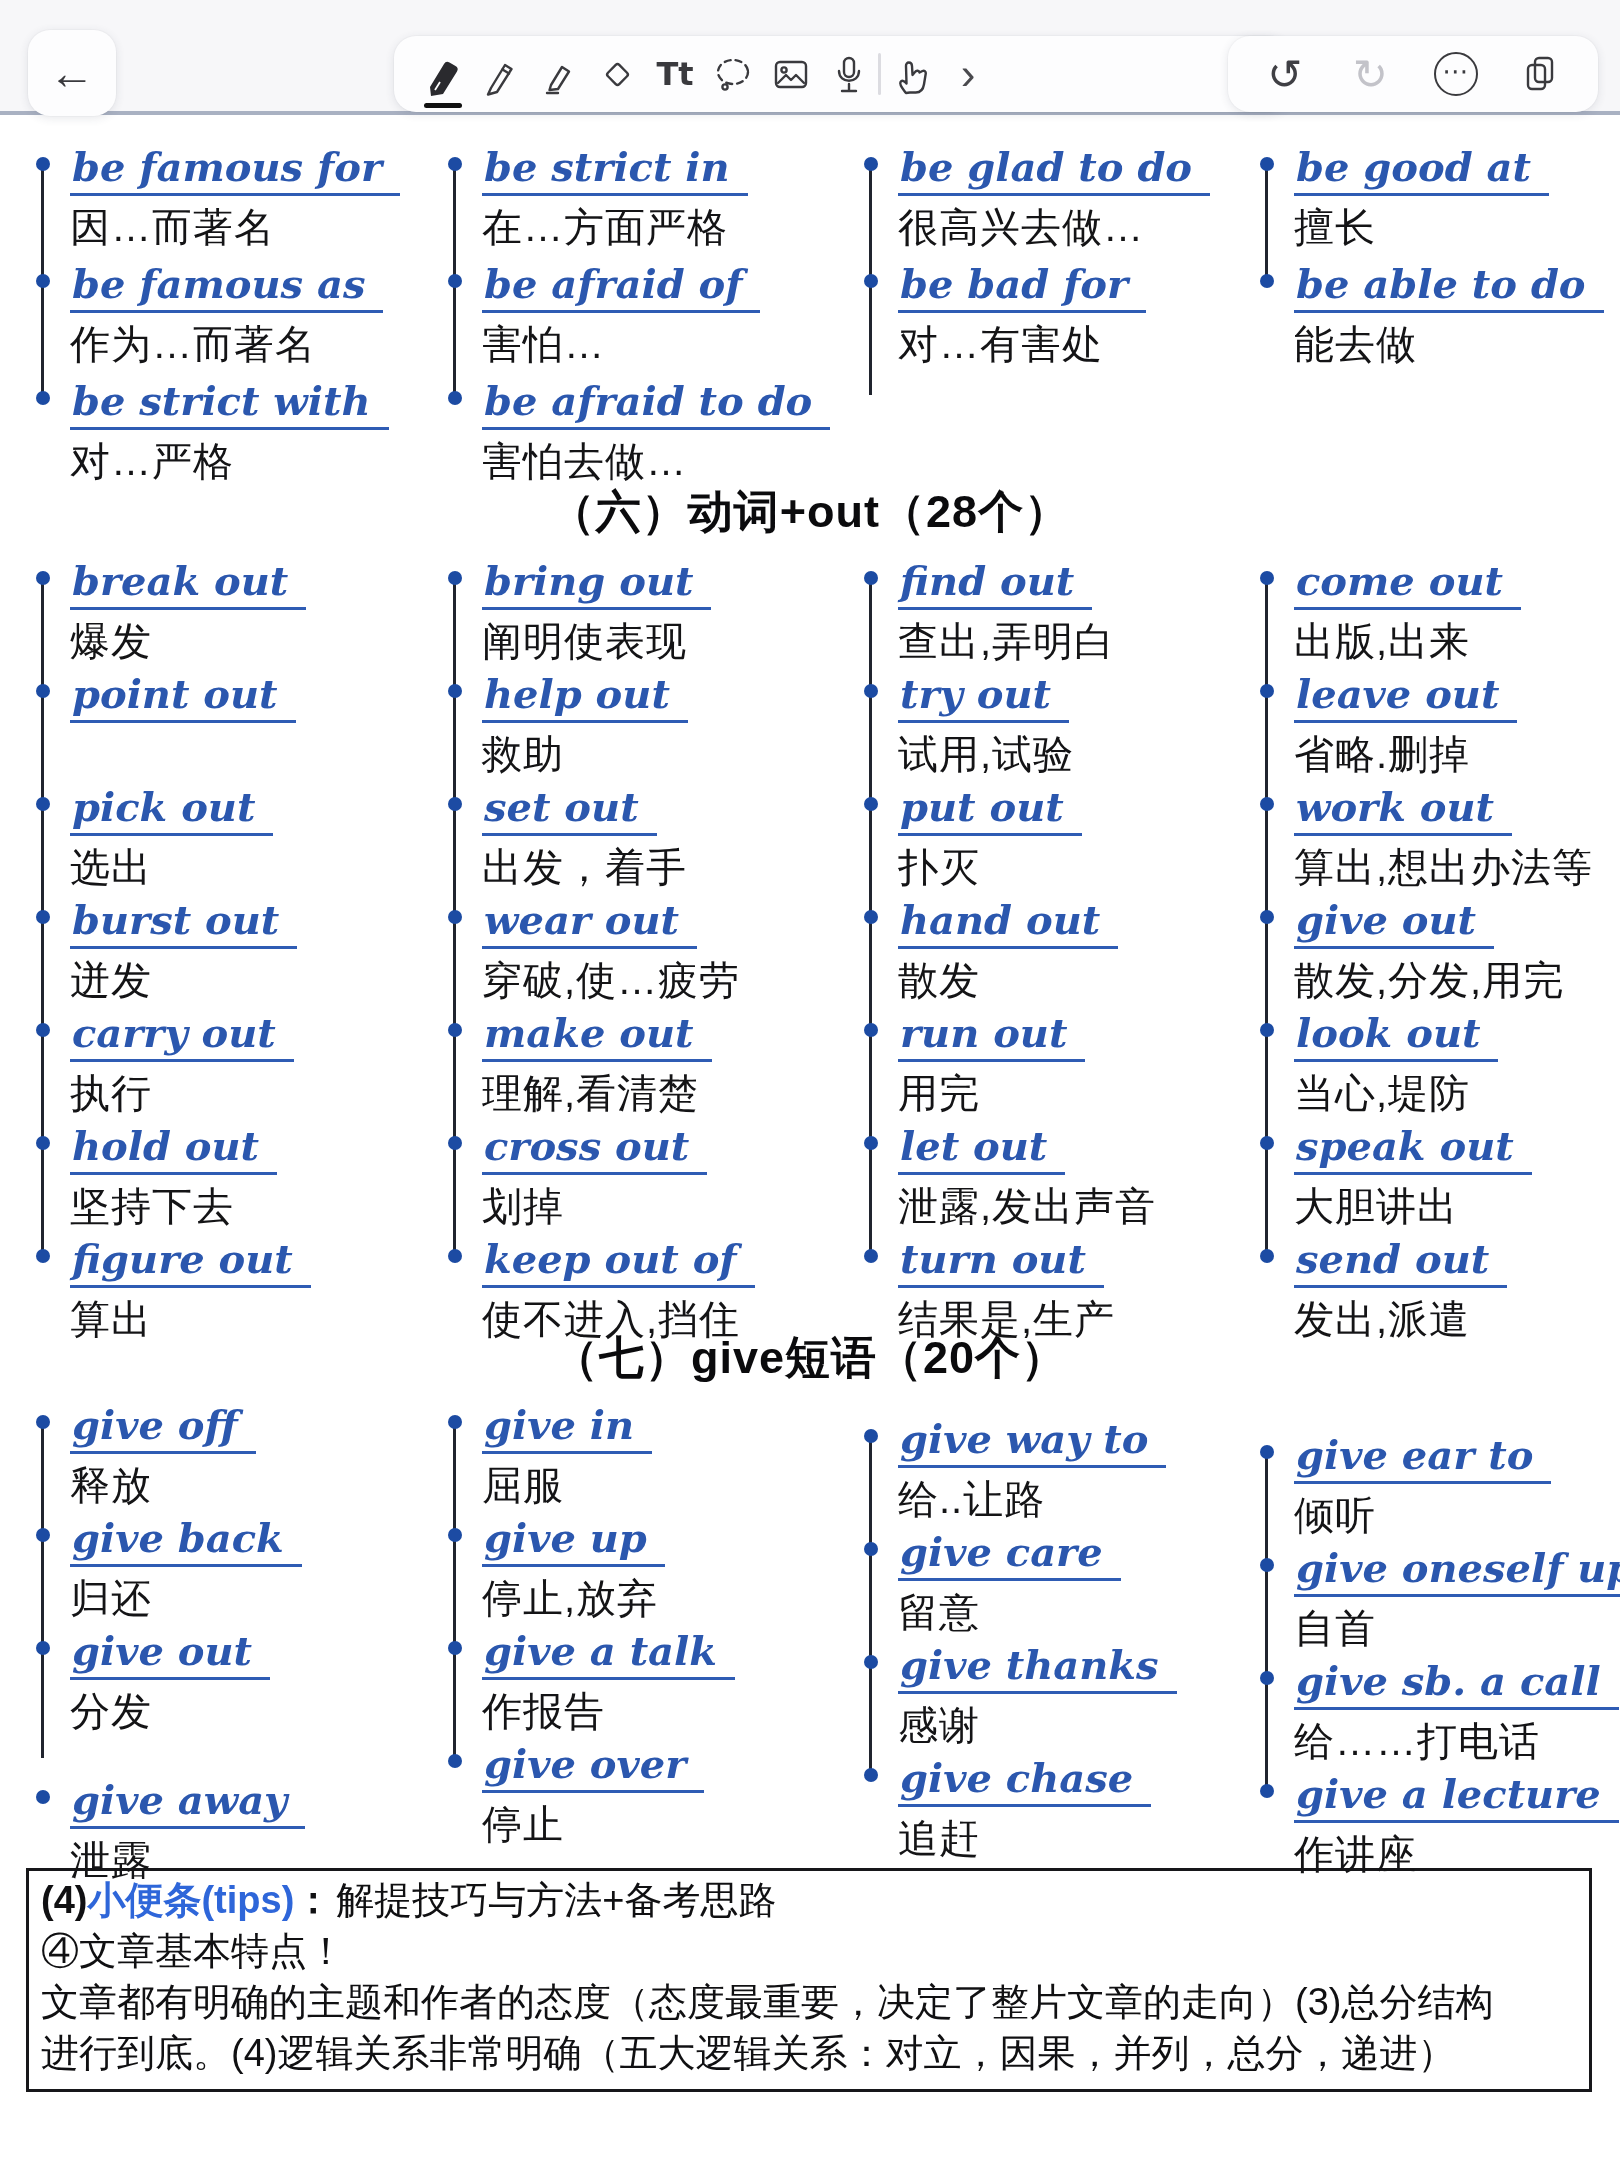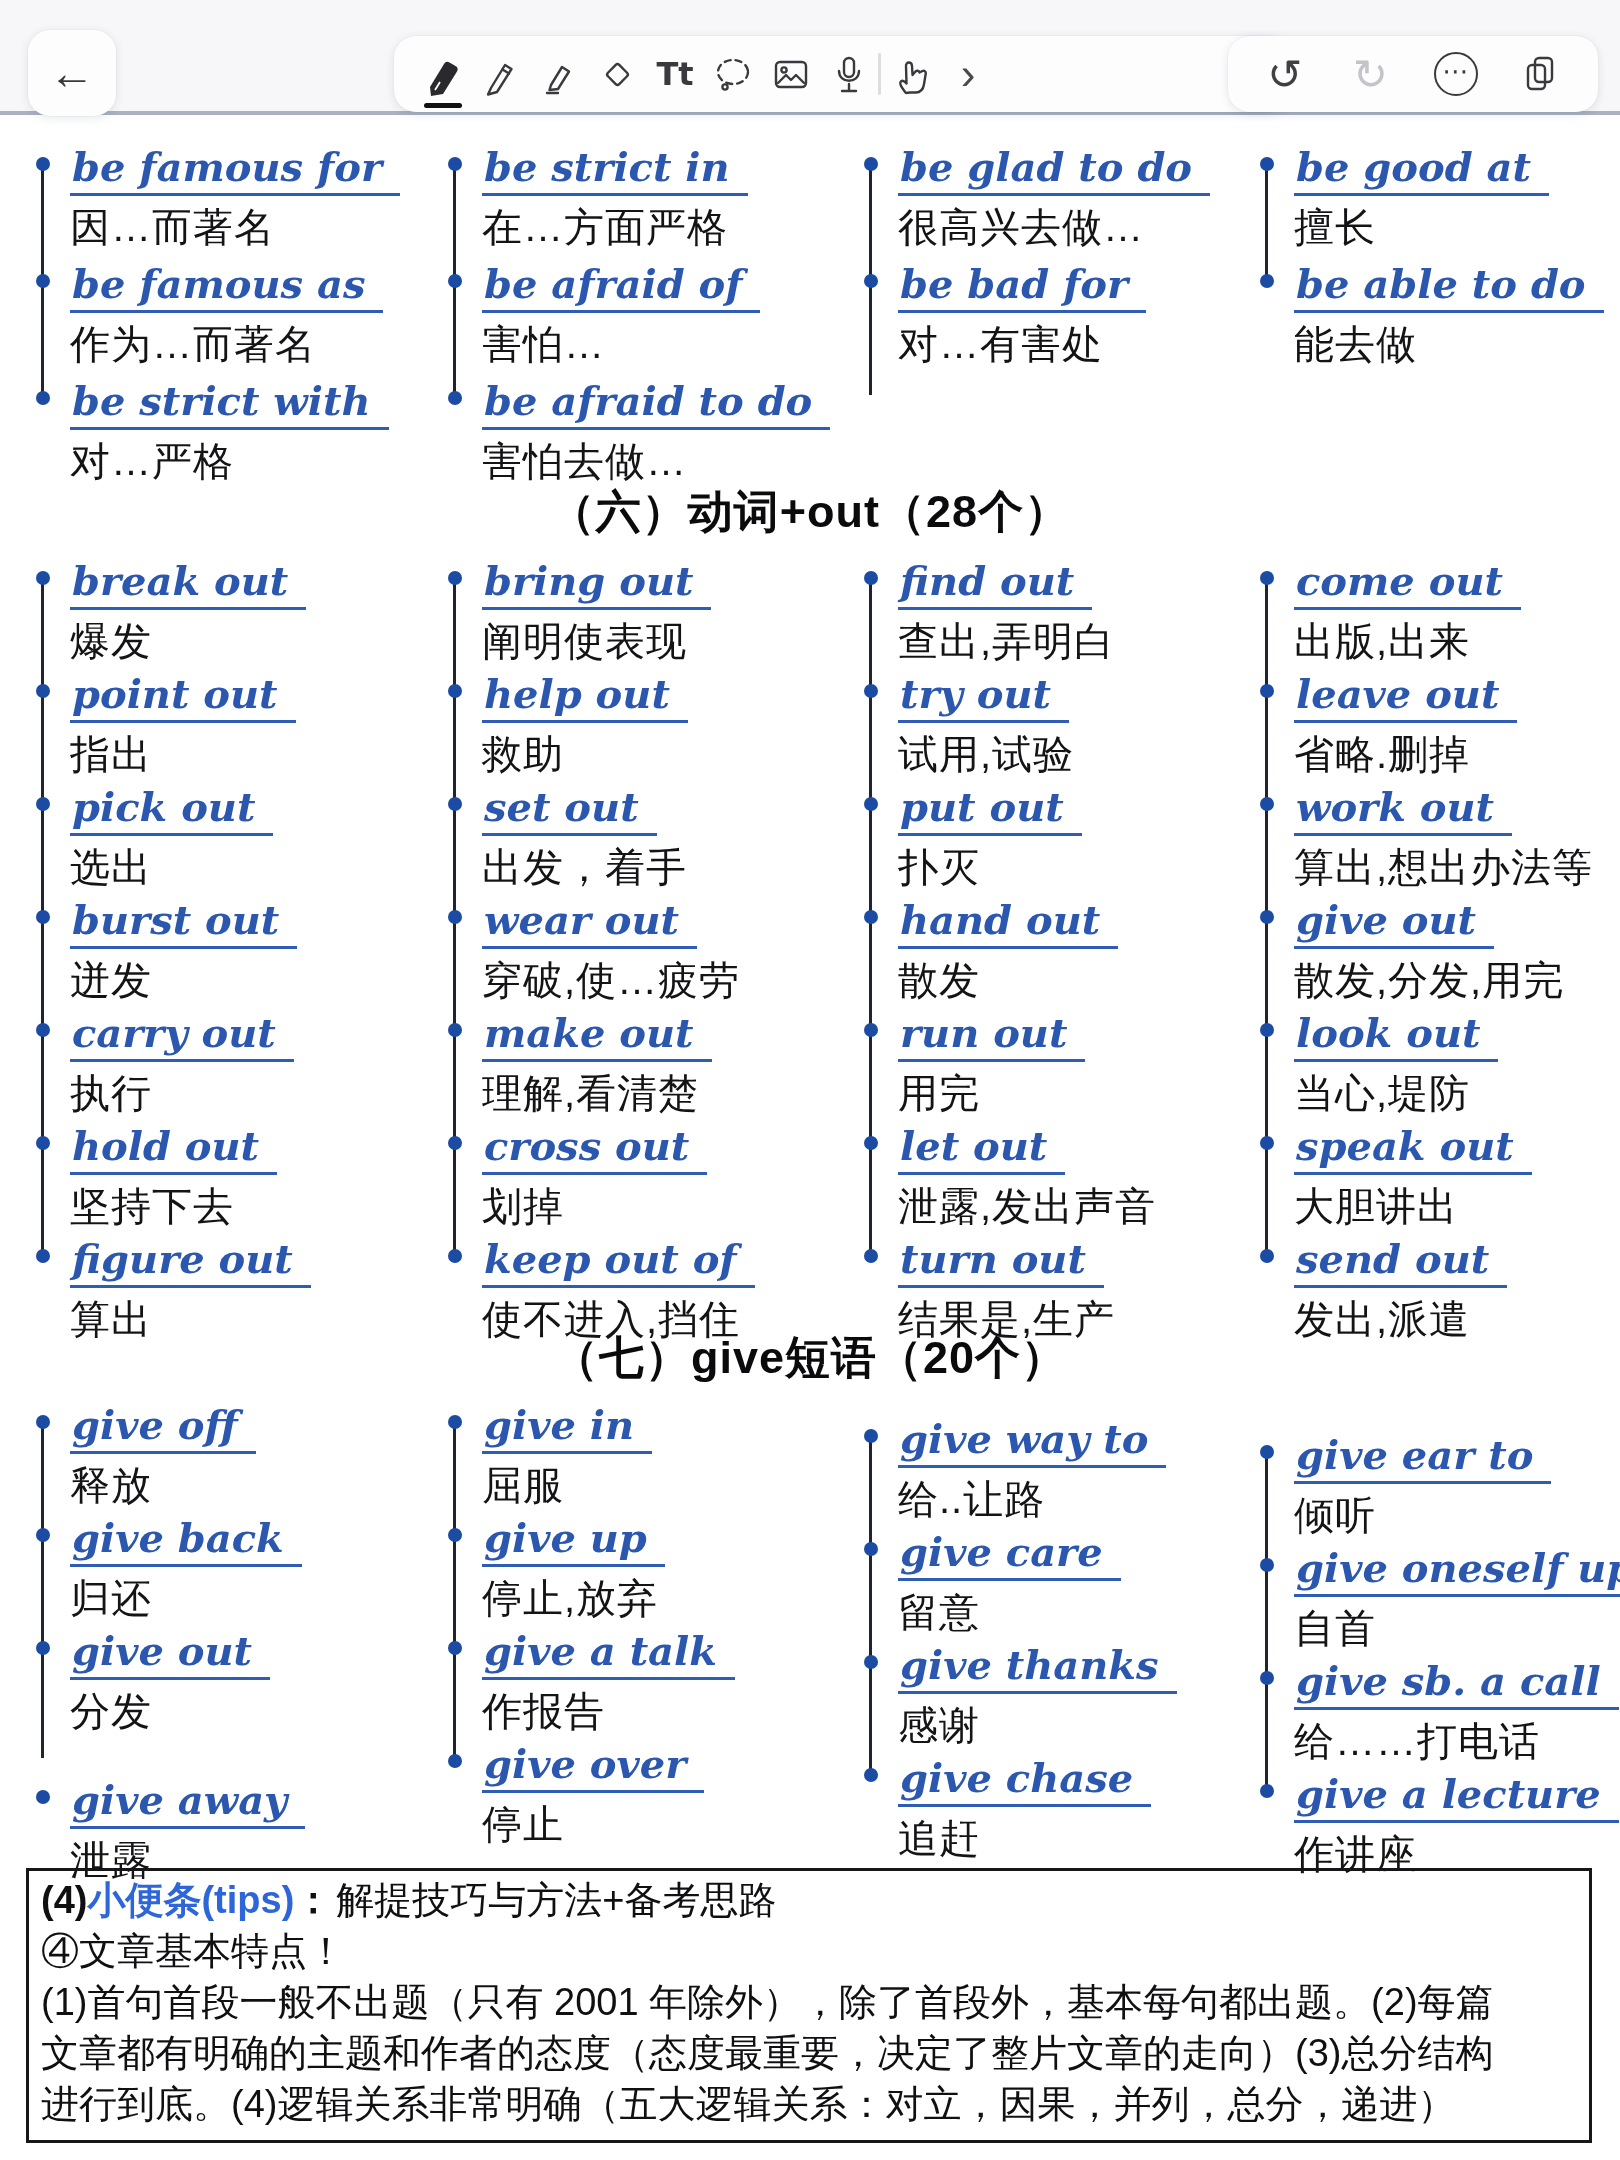--- a/index.html
+++ b/index.html
@@ -152,21 +152,20 @@
       <svg viewBox="0 0 44 44">
         <rect class="stroke" x="16" y="6" width="17" height="24" rx="4"></rect>
         <rect class="stroke" x="9" y="13" width="17" height="24" rx="4" fill="#fdfdfe"></rect>
       </svg>
     </div>
   </div>
 
   <div class="tips">
     <p class="tline"><span class="tb">(4)</span><span class="tblue">小便条(tips)</span><span class="tb">：</span><span class="trest">解提技巧与方法+备考思路</span></p>
     <p class="tline">④文章基本特点！</p>
-    <p class="tline">(1)首句首段一般不出题（只有 2001 年除外），除了首段外，基本每句都出题。(2)每篇</p>
     <p class="tline">文章都有明确的主题和作者的态度（态度最重要，决定了整片文章的走向）(3)总分结构</p>
     <p class="tline">进行到底。(4)逻辑关系非常明确（五大逻辑关系：对立，因果，并列，总分，递进）</p>
   </div>
 
   <section class="sec" id="sec0">
     <div class="pcol c0">
         <div class="vline" style="height: 230px;"></div>
         <div class="pitem" style="height: 117px;"><span class="dot"></span><div class="en">be famous for</div><div class="zh">因…而著名</div></div>
         <div class="pitem" style="height: 117px;"><span class="dot"></span><div class="en">be famous as</div><div class="zh">作为…而著名</div></div>
         <div class="pitem" style="height: 117px;"><span class="dot"></span><div class="en">be strict with</div><div class="zh">对…严格</div></div>
@@ -188,21 +187,21 @@
         <div class="pitem" style="height: 117px;"><span class="dot"></span><div class="en">be able to do</div><div class="zh">能去做</div></div>
       </div>
   </section>
 
   <h2 class="hdr" id="hdr1">（六）动词+out（28个）</h2>
 
   <section class="sec" id="sec1">
     <div class="pcol c0">
         <div class="vline" style="height: 674px;"></div>
         <div class="pitem" style="height: 113px;"><span class="dot"></span><div class="en">break out</div><div class="zh">爆发</div></div>
-        <div class="pitem" style="height: 113px;"><span class="dot"></span><div class="en">point out</div><div class="zh">指出</div></div>
+        <div class="pitem" style="height: 113px;"><span class="dot"></span><div class="en">point out</div></div>
         <div class="pitem" style="height: 113px;"><span class="dot"></span><div class="en">pick out</div><div class="zh">选出</div></div>
         <div class="pitem" style="height: 113px;"><span class="dot"></span><div class="en">burst out</div><div class="zh">迸发</div></div>
         <div class="pitem" style="height: 113px;"><span class="dot"></span><div class="en">carry out</div><div class="zh">执行</div></div>
         <div class="pitem" style="height: 113px;"><span class="dot"></span><div class="en">hold out</div><div class="zh">坚持下去</div></div>
         <div class="pitem" style="height: 113px;"><span class="dot"></span><div class="en">figure out</div><div class="zh">算出</div></div>
       </div>
     <div class="pcol c1">
         <div class="vline" style="height: 674px;"></div>
         <div class="pitem" style="height: 113px;"><span class="dot"></span><div class="en">bring out</div><div class="zh">阐明使表现</div></div>
         <div class="pitem" style="height: 113px;"><span class="dot"></span><div class="en">help out</div><div class="zh">救助</div></div>

